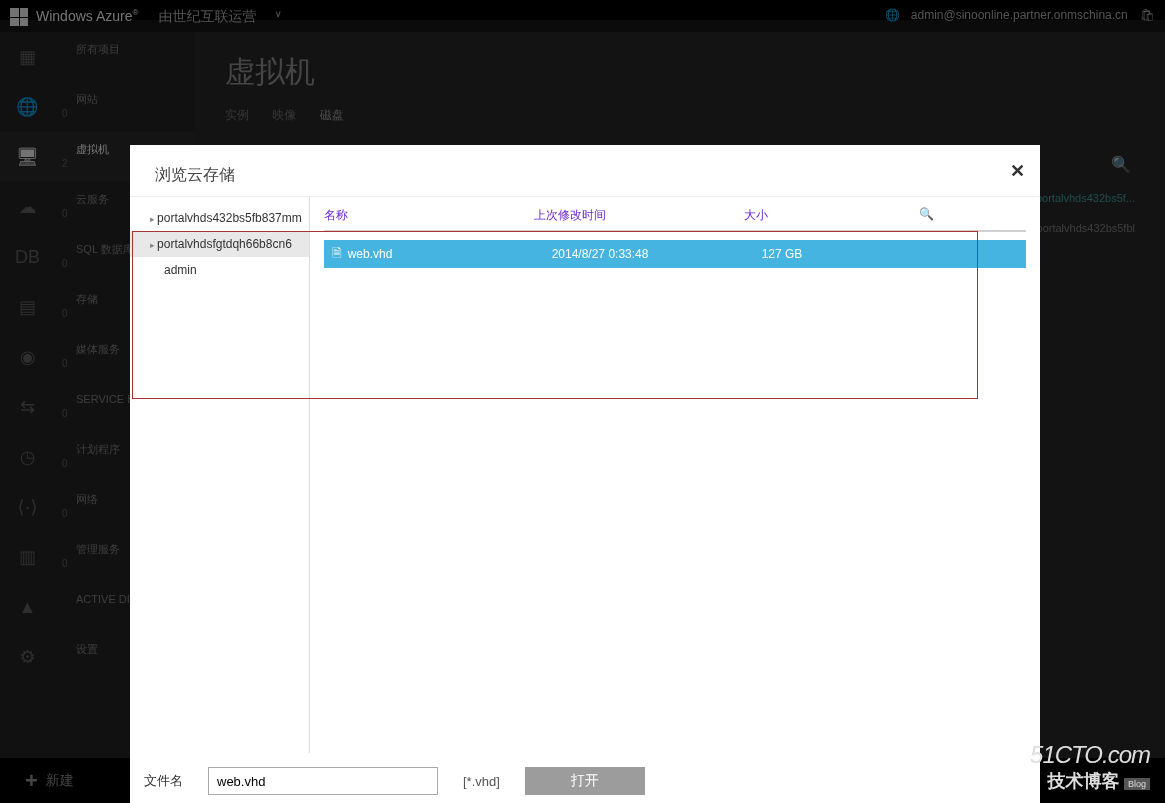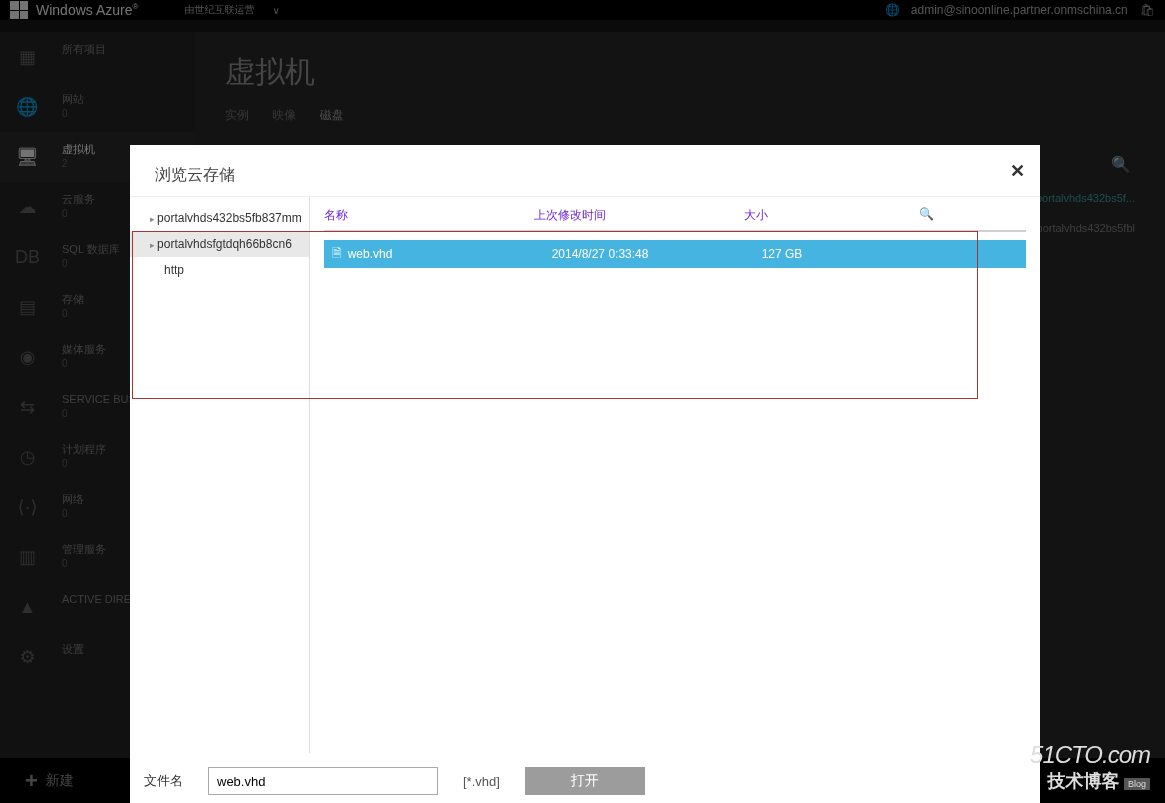--- a/index.html
+++ b/index.html
@@ -1,37 +1,37 @@
 <!DOCTYPE html>
 <html><head>
 <meta charset="utf-8">
 <style>
   *{box-sizing:border-box;margin:0;padding:0;font-family:"Segoe UI","Microsoft YaHei",sans-serif}
   body{width:1165px;height:803px;background:#1a1a1a;color:#ccc;overflow:hidden;position:relative}
   .overlay{position:absolute;inset:0;background:rgba(0,0,0,0.55);z-index:5}
 
   
-  .topbar{height:20px;background:#000;display:flex;align-items:center;padding:0 10px;font-size:12px;color:#bbb}
+  .topbar{height:20px;background:#000;display:flex;align-items:flex-start;padding:8px 10px;font-size:12px;color:#bbb}
   .win-logo{width:18px;height:18px;display:grid;grid-template:1fr 1fr/1fr 1fr;gap:1px;margin-right:8px}
   .win-logo span{background:#fff}
   .brand{font-size:14px;color:#fff}
   .sup{font-size:8px;vertical-align:super}
-  .operator{margin-left:46px;font-size:10px}
+  .operator{margin-left:20px;font-size:14px}
   .chev{margin-left:18px;font-size:10px}
   .spacer{flex:1}
   .globe{margin-right:10px}
   .cart{margin-left:12px}
 
   
   .sidebar{position:absolute;top:32px;left:0;bottom:45px;width:195px;background:#262626}
   .sb-item{height:50px;display:flex;align-items:center;color:#888;font-size:11px;position:relative}
   .sb-item.sel{background:#2e2e2e;color:#fff}
   .sb-icon{width:55px;display:flex;align-items:center;justify-content:center;font-size:18px;color:#666}
   .sb-item.sel .sb-icon{color:#fff}
-  .sb-txt{position:absolute;left:62px;top:10px;line-height:14px}
+  .sb-txt{position:absolute;left:76px;top:10px;line-height:14px}
   .sb-cnt{position:absolute;left:62px;top:26px;font-size:10px;color:#666}
 
   
   .main{position:absolute;top:32px;left:195px;right:0;bottom:45px;background:#2a2a2a;padding:20px 30px}
   .page-title{font-size:30px;font-weight:200;color:#999}
   .pg-tabs{margin-top:14px;font-size:12px;color:#777}
   .pg-tabs span{margin-right:20px}
   .badge{position:absolute;right:30px;top:160px;font-size:11px;color:#4aa}
   .badge2{position:absolute;right:30px;top:190px;font-size:11px;color:#888}
   .srch-bg{position:absolute;right:30px;top:120px;width:28px;height:24px;display:flex;align-items:center;justify-content:center;color:#888}
@@ -184,21 +184,21 @@
 
 <div class="dialog">
   <div class="dlg-head">
     <span>浏览云存储</span>
     <span class="dlg-close">✕</span>
   </div>
   <div class="dlg-body">
     <div class="tree">
       <div class="tree-item lv1">portalvhds432bs5fb837mm</div>
       <div class="tree-item lv1 sel">portalvhdsfgtdqh66b8cn6</div>
-      <div class="tree-item lv2">http</div>
+      <div class="tree-item lv2">admin</div>
     </div>
     <div class="filepanel">
       <div class="file-head">
         <div class="col-name">名称</div>
         <div class="col-time">上次修改时间</div>
         <div class="col-size">大小</div>
         <div class="col-srch">🔍</div>
       </div>
       <div class="hr"></div>
       <div class="file-row">

